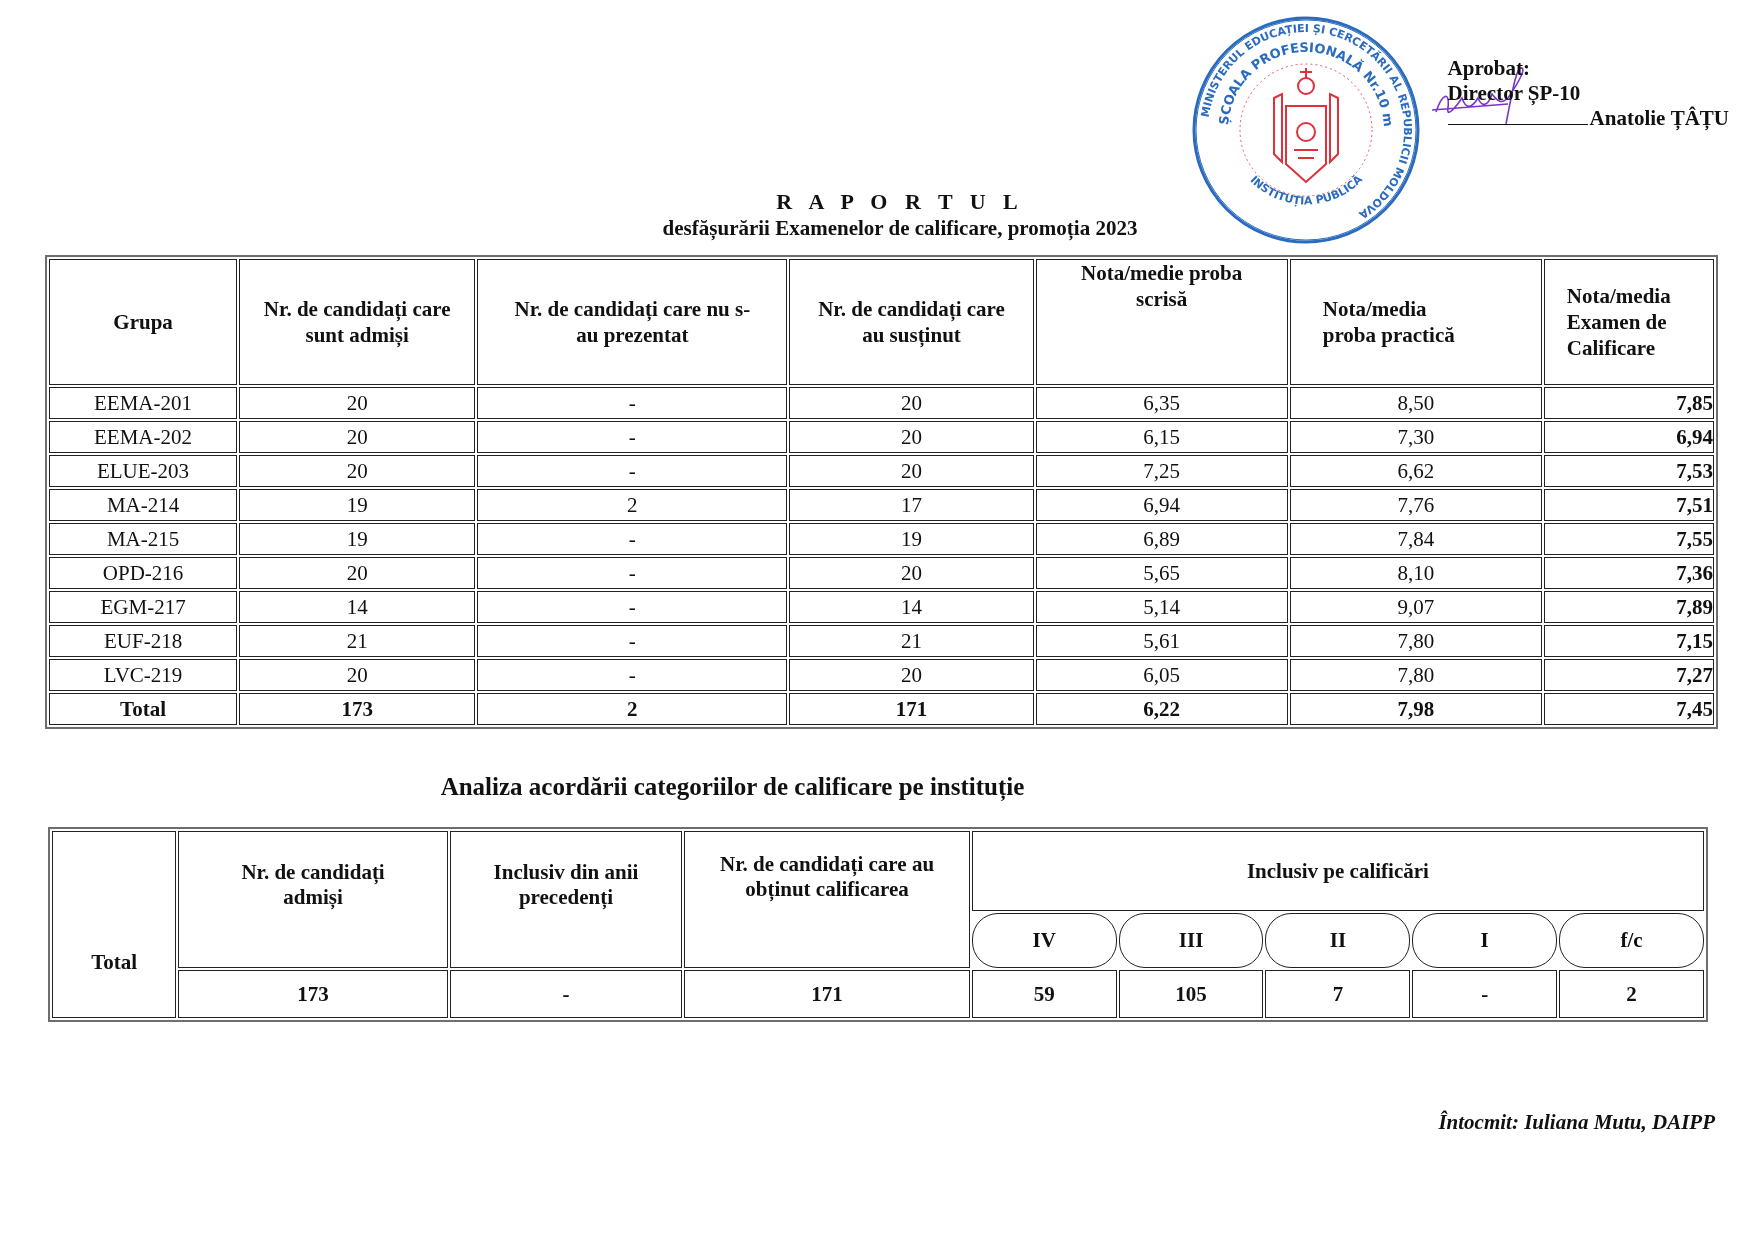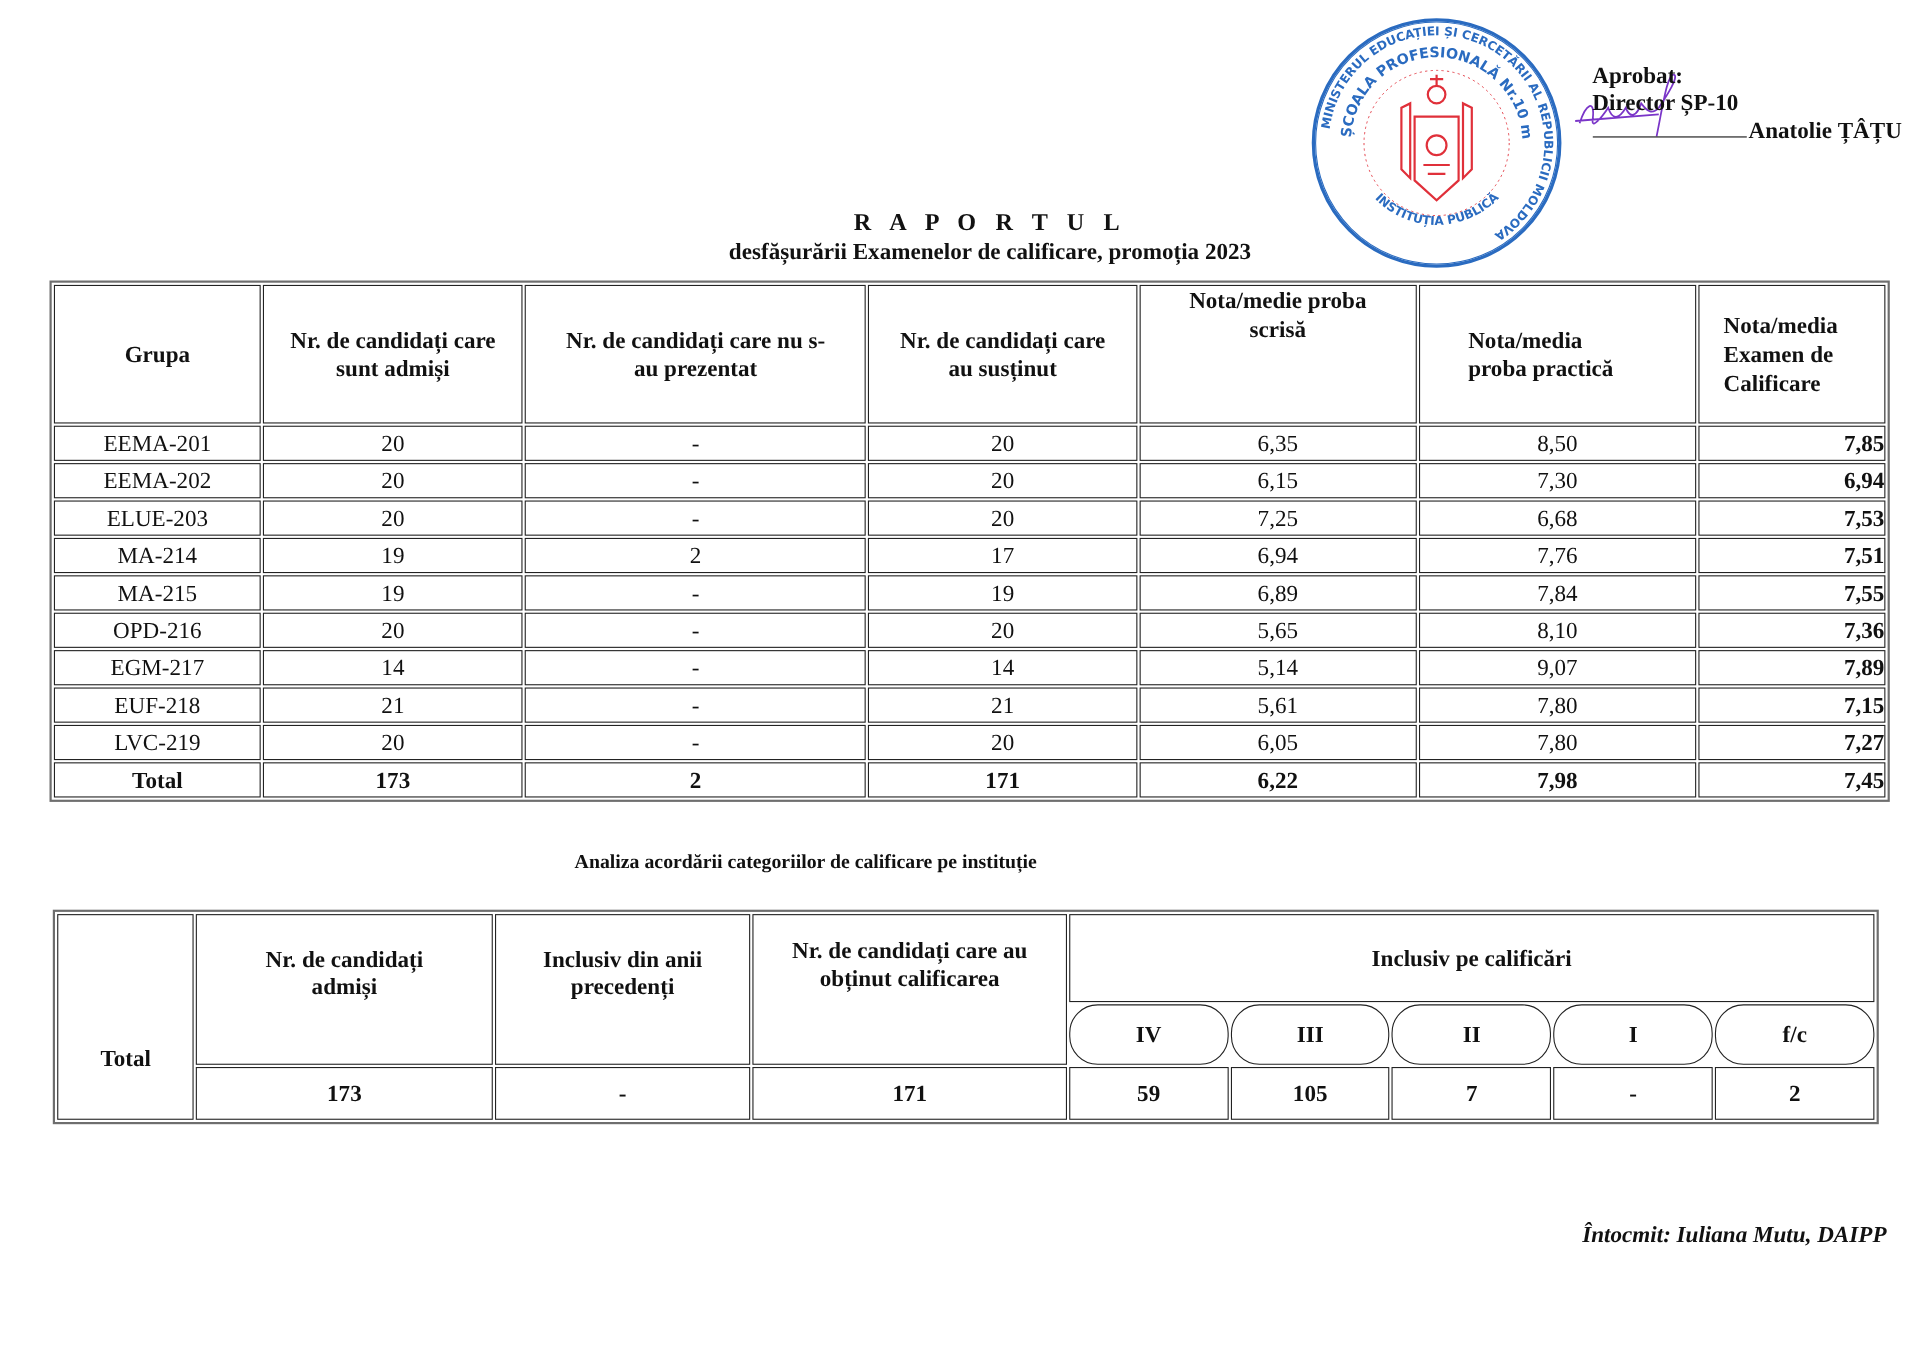--- a/index.html
+++ b/index.html
@@ -16,23 +16,23 @@
 
     table.t { position:absolute; border-collapse:separate; border-spacing:2px;
               border:2px solid #6e6e6e; background:#fff; }
     table.t td { border:1.5px solid #222; text-align:center; vertical-align:middle; padding:0; }
     #tbl1 { left:45px; top:255px; width:1673px; }
     #tbl1 td { font-size:21px; height:30px; }
     #tbl1 tr.head td { font-weight:bold; height:124px; line-height:26px; }
     #tbl1 tr.total td { font-weight:bold; }
     #tbl1 td.grp { font-weight:normal; }
     #tbl1 td.exam { font-weight:bold;text-align:right; }
-    #tbl1 tr.head td.left-al { text-align:left; padding-left:44px; }
+    #tbl1 tr.head td.left-al { text-align:left; padding-left:32px; }
     #tbl1 tr.head td.left-al2 { text-align:left; padding-left:28px; }
-    .subtitle { left:0; width:1465px; top:773px; text-align:center; font-weight:bold; font-size:18px; padding-left:0; }
+    .subtitle { left:0; width:1465px; top:773px; text-align:center; font-weight:bold; font-size:25px; padding-left:0; }
     #tbl2 { left:48px; top:827px; width:1660px; }
     #tbl2 td { font-size:21px; font-weight:bold; }
     #tbl2 tr.h1 td { height:78px; }
     #tbl2 tr.h2 td { height:53px;border-radius:26px; }
     #tbl2 tr.v td { height:46px; }
     .footer { right:40px; top:1110px; font-weight:bold; font-style:italic; font-size:21px; }
   </style>
 </head>
 <body>
 
@@ -130,21 +130,21 @@
         <td>6,15</td>
         <td>7,30</td>
         <td class="exam">6,94</td>
       </tr>
       <tr>
         <td class="grp">ELUE-203</td>
         <td>20</td>
         <td>-</td>
         <td>20</td>
         <td>7,25</td>
-        <td>6,68</td>
+        <td>6,62</td>
         <td class="exam">7,53</td>
       </tr>
       <tr>
         <td class="grp">MA-214</td>
         <td>19</td>
         <td>2</td>
         <td>17</td>
         <td>6,94</td>
         <td>7,76</td>
         <td class="exam">7,51</td>

